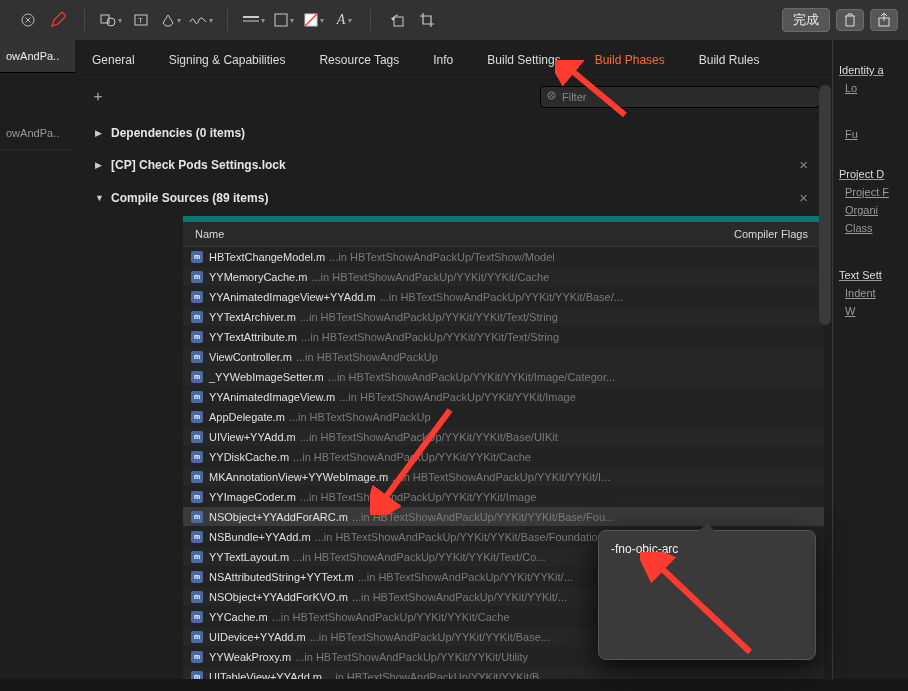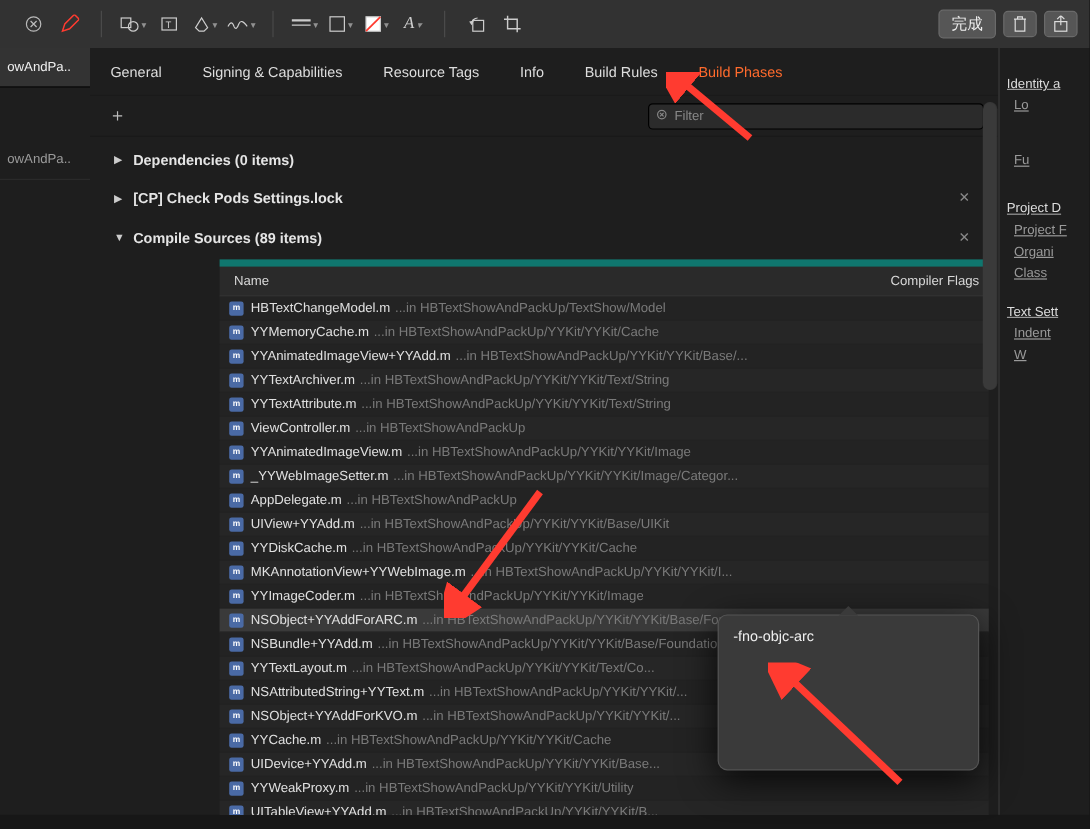--- a/index.html
+++ b/index.html
@@ -55,36 +55,36 @@
   .filter-input svg { margin-right:4px; }
 
   
   .phases { flex:1; overflow:auto; padding:4px 8px 0 8px; }
   .phase-header { display:flex; align-items:center; padding:8px 12px; font-size:12px; color:#e5e5e5;}
   .phase-header .tri { width:10px; display:inline-block; margin-right:6px; font-size:9px; color:#ccc;}
   .phase-header .x { margin-left:auto; color:#888; font-size:15px; padding-right:4px;}
 
   .table-head { display:flex; padding:6px 8px; font-size:11px; color:#d8d8d8; border-top:6px solid #0f766e; border-bottom:1px solid #353535; margin:2px 0 0 100px; background:#2a2a2a;}
   .col-name { flex:1; padding-left:4px; }
-  .col-flags { width:90px; text-align:right; }
+  .col-flags { width:90px; text-align:center; }
 
   .rows { margin-left:100px; }
   .row { display:flex; align-items:center; height:20px; padding:0 8px; font-size:11px; border-bottom:1px solid #232323;justify-content:flex-end; }
   .row.even { background:#232323; }
   .row.odd { background:#262626; }
   .row.sel { background:var(--bg-selected); }
   .row .ficon { width:12px; height:12px; background:#4a6aa5; border-radius:2px; margin-right:6px; display:flex; align-items:center; justify-content:center; color:#fff; font-size:7px; font-weight:bold;}
   .row .fname { color:#e0e0e0; white-space:nowrap;}
   .row .fpath { color:#7a7a7a; margin-left:4px; white-space:nowrap; overflow:hidden; text-overflow:ellipsis;}
   .row .cell1 { flex:1; display:flex; align-items:center; min-width:0;}
 
   .scrollbar-v { position:absolute; right:77px; top:85px; width:12px; height:240px; background:#3a3a3a; border-radius:6px; }
 
   
-  .popover { position:absolute; left:598px; top:512px; width:218px; height:130px; background:#3a3a3a; border:1px solid #555; border-radius:8px; box-shadow:0 8px 30px rgba(0,0,0,.8); padding:8px 10px;}
+  .popover { position:absolute; left:598px; top:530px; width:218px; height:130px; background:#3a3a3a; border:1px solid #555; border-radius:8px; box-shadow:0 8px 30px rgba(0,0,0,.8); padding:8px 10px;}
   .popover input { width:100%; background:transparent; border:none; color:#eee; font-size:12px; outline:none; font-family:inherit;}
   .popover::before { content:""; position:absolute; top:-8px; left:100px; width:0; height:0; border-left:8px solid transparent; border-right:8px solid transparent; border-bottom:8px solid #3a3a3a;}
 
   
   .arrow { position:absolute; pointer-events:none; }
   .arrow svg { display:block; }
 
 </style>
 </head>
 <body>
@@ -193,22 +193,23 @@
     <div class="left-tab">owAndPa..</div>
   </div>
 
   <div class="center">
 
     <div class="tabstrip" id="tabstrip">
         <div class="tab">General</div>
         <div class="tab">Signing &amp; Capabilities</div>
         <div class="tab">Resource Tags</div>
         <div class="tab">Info</div>
+        <div class="tab">Build Settings</div>
+        <div class="tab active">Build Phases</div>
         <div class="tab">Build Rules</div>
-        <div class="tab active">Build Phases</div>
       </div>
 
     <div class="filterbar">
       <span class="plus">＋</span>
       <div style="flex:1"></div>
       <div class="filter-input">
         <svg width="11" height="11" viewBox="0 0 11 11">
             <circle cx="4.5" cy="4.5" r="3.5" fill="none" stroke="#888"></circle>
             <line x1="3" y1="3" x2="6" y2="6" stroke="#888"></line>
             <line x1="6" y1="3" x2="3" y2="6" stroke="#888"></line>
@@ -277,32 +278,32 @@
               <span class="fpath"> ...in HBTextShowAndPackUp/YYKit/YYKit/Text/String</span>
             </div>
           </div>
           <div class="row odd">
             <div class="cell1">
               <span class="ficon">m</span>
               <span class="fname">ViewController.m</span>
               <span class="fpath"> ...in HBTextShowAndPackUp</span>
             </div>
           </div>
+          <div class="row odd">
+            <div class="cell1">
+              <span class="ficon">m</span>
+              <span class="fname">_YYWebImageSetter.m</span>
+              <span class="fpath"> ...in HBTextShowAndPackUp/YYKit/YYKit/Image/Categor...</span>
+            </div>
+          </div>
           <div class="row even">
             <div class="cell1">
               <span class="ficon">m</span>
               <span class="fname">YYAnimatedImageView.m</span>
               <span class="fpath"> ...in HBTextShowAndPackUp/YYKit/YYKit/Image</span>
-            </div>
-          </div>
-          <div class="row odd">
-            <div class="cell1">
-              <span class="ficon">m</span>
-              <span class="fname">_YYWebImageSetter.m</span>
-              <span class="fpath"> ...in HBTextShowAndPackUp/YYKit/YYKit/Image/Categor...</span>
             </div>
           </div>
           <div class="row even">
             <div class="cell1">
               <span class="ficon">m</span>
               <span class="fname">AppDelegate.m</span>
               <span class="fpath"> ...in HBTextShowAndPackUp</span>
             </div>
           </div>
           <div class="row odd">
@@ -402,21 +403,21 @@
   </div>
 
   <div class="right-col">
     <div class="head">Identity a</div>
     <div class="sub">Lo</div>
     <div class="sub" style="margin-top:34px">Fu</div>
     <div class="head" style="margin-top:28px">Project D</div>
     <div class="sub">Project F</div>
     <div class="sub">Organi</div>
     <div class="sub">Class</div>
-    <div class="head" style="margin-top:20px">Text Sett</div>
+    <div class="head" style="margin-top:35px">Text Sett</div>
     <div class="sub">Indent</div>
     <div class="sub">W</div>
   </div>
 </div>
 
 <div class="scrollbar-v"></div>
 
 <div class="popover">
   <input type="text" value="-fno-objc-arc" style="">
 </div>

